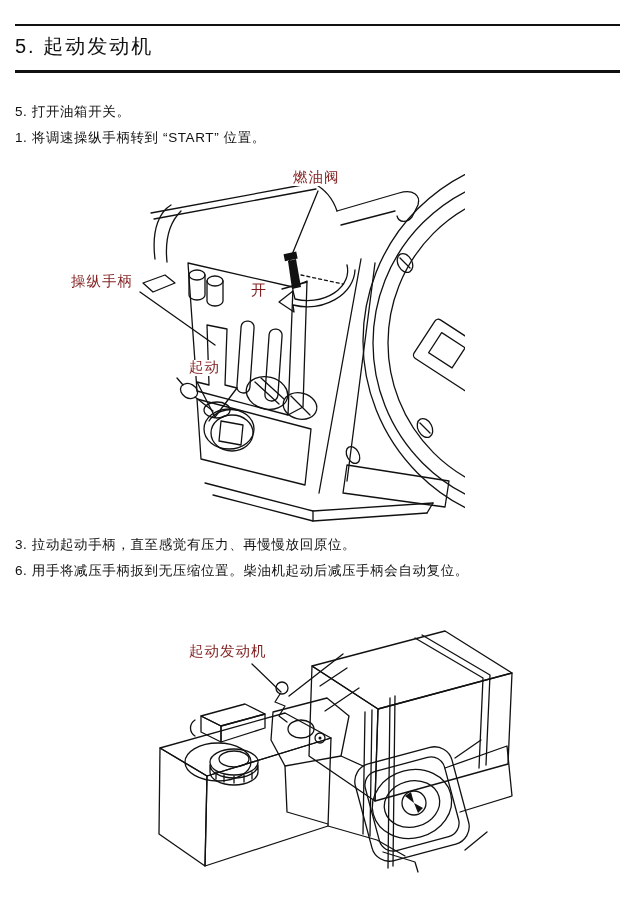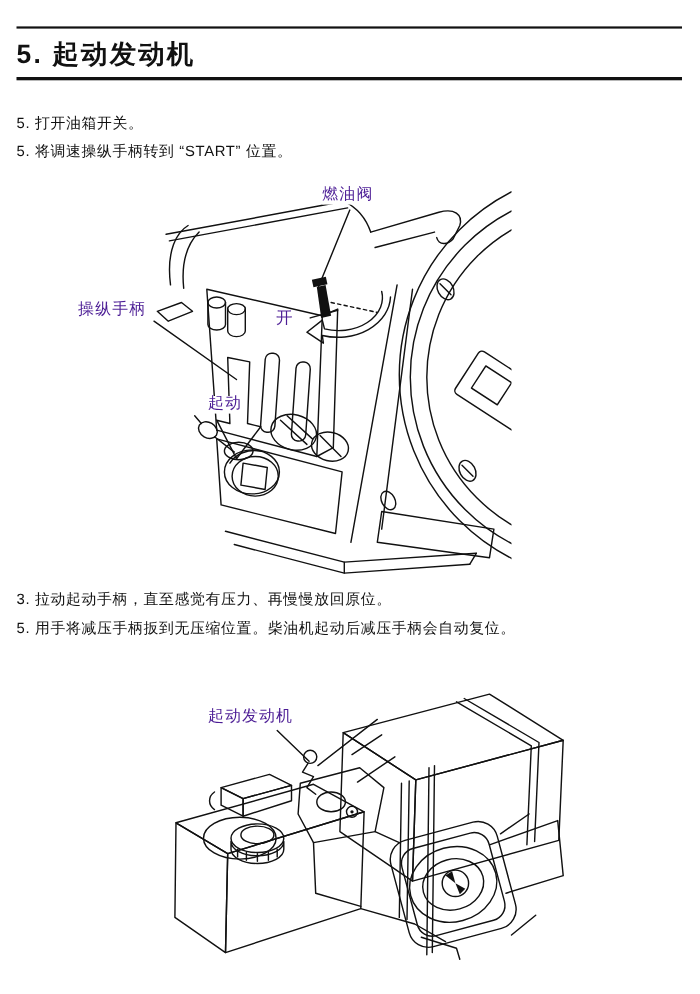--- a/index.html
+++ b/index.html
@@ -5,53 +5,53 @@
   html,body{margin:0;padding:0;}
   body{
     width:636px;height:904px;position:relative;background:#ffffff;
     font-family:"Liberation Sans","DejaVu Sans",sans-serif;color:#111;
     overflow:hidden;
   }
   .rule{position:absolute;left:15px;width:605px;background:#111;}
   .rule-thin{top:24px;height:2px;}
   .rule-thick{top:70px;height:3px;}
   .page-title{
-    position:absolute;left:15px;top:33px;font-size:24px;font-weight:bold;
+    position:absolute;left:15px;top:33px;font-size:20px;font-weight:normal;
     letter-spacing:2px;white-space:nowrap;
   }
   .step{
     position:absolute;left:15px;font-size:13.5px;letter-spacing:.6px;
     white-space:nowrap;
   }
   #step1{top:103px}#step2{top:129px}#step3{top:536px}#step4{top:562px}
   .figure{position:absolute;}
   #figure1{left:55px;top:163px;width:410px;height:370px;}
   #figure2{left:115px;top:616px;width:400px;height:262px;}
   .figure svg{position:absolute;left:0;top:0;}
   .fig-label{
-    position:absolute;font-size:14.5px;letter-spacing:1px;color:#4c1d95;
+    position:absolute;font-size:14.5px;letter-spacing:1px;color:#7f1d1d;
     white-space:nowrap;background:#fff;line-height:1.1;
   }
   #lbl-fuel-valve{left:238px;top:7px;}
   #lbl-control-lever{left:16px;top:111px;text-align:center;}
   #lbl-open{left:196px;top:119px;font-size:15px;}
   #lbl-start{left:120px;top:197px;margin-left:14px;}
   #lbl-decomp{left:74px;top:28px;}
 </style>
 </head>
 <body>
 
 <div class="rule rule-thin"></div>
 <div class="page-title">5. 起动发动机</div>
 <div class="rule rule-thick"></div>
 
 <div class="step" id="step1">5. 打开油箱开关。</div>
-<div class="step" id="step2">5. 将调速操纵手柄转到 “START” 位置。</div>
+<div class="step" id="step2">1. 将调速操纵手柄转到 “START” 位置。</div>
 <div class="step" id="step3">3. 拉动起动手柄，直至感觉有压力、再慢慢放回原位。</div>
-<div class="step" id="step4">5. 用手将减压手柄扳到无压缩位置。柴油机起动后减压手柄会自动复位。</div>
+<div class="step" id="step4">6. 用手将减压手柄扳到无压缩位置。柴油机起动后减压手柄会自动复位。</div>
 
 <div class="figure" id="figure1">
   <svg width="410" height="370" viewBox="0 0 410 370">
     <g stroke="#111" fill="none" stroke-width="1.3" stroke-linejoin="round" stroke-linecap="round">
 
       <line x1="263" y1="28" x2="234" y2="99"></line>
       <line x1="85" y1="129" x2="160" y2="182"></line>
 
       <line x1="96" y1="50" x2="258" y2="20"></line>
       <line x1="99" y1="56" x2="261" y2="26"></line>

